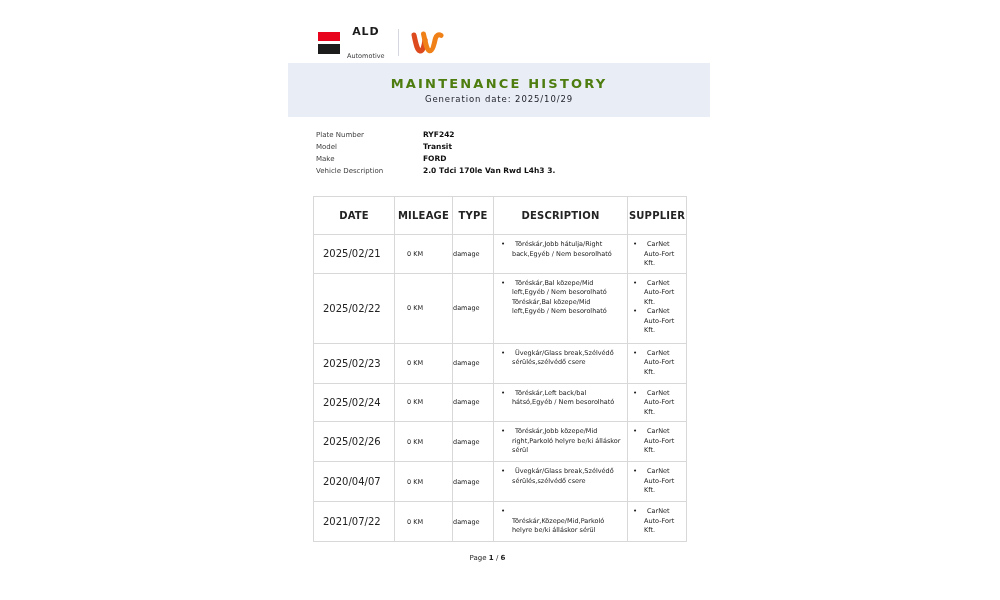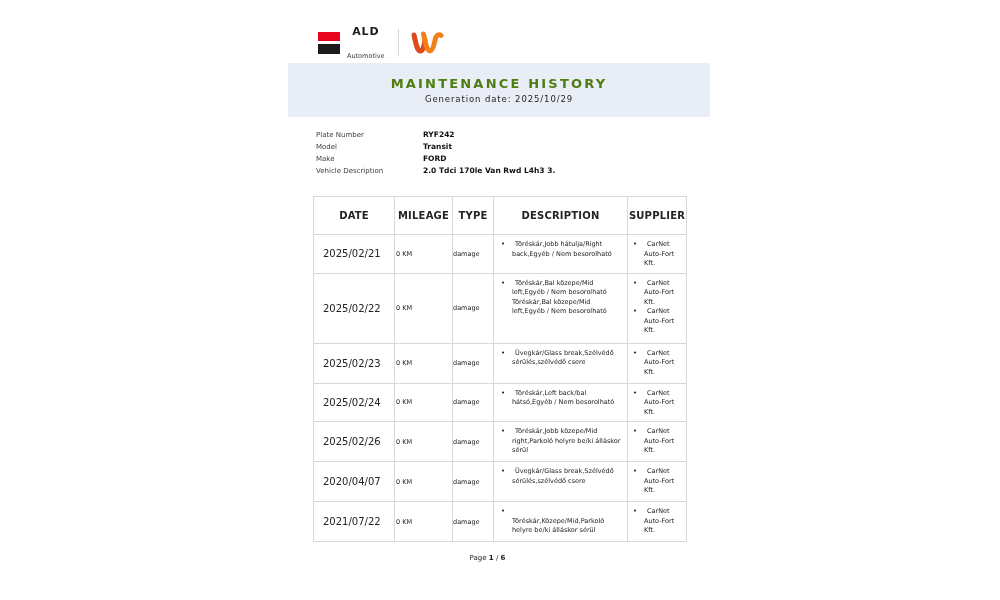--- a/index.html
+++ b/index.html
@@ -32,21 +32,21 @@
   .v-value { font-size:7.5px; font-weight:bold; color:#101010;padding-left:27px; }
 
   
   .maintenance-table { position:absolute; left:313px; top:196px; width:373px;
                        border-collapse:collapse; table-layout:fixed; }
   .maintenance-table th, .maintenance-table td { border:1px solid var(--table-border); }
   .maintenance-table th { height:38px; font-size:10px; font-weight:bold; color:#242424;
                           text-align:center; letter-spacing:0.2px; background:#fff; }
   .maintenance-table td { font-size:6.5px; color:#222; vertical-align:middle; background:#fff; }
   td.date-cell    { padding-left:9px; font-size:10px; }
-  td.mileage-cell { padding-left:1px; }
+  td.mileage-cell { padding-left:12px; }
   td.type-cell    { }
   td.description-cell, td.supplier-cell { vertical-align:top; padding:5px 4px 4px 6px; line-height:9.5px; }
   td.supplier-cell { padding-left:4px; padding-right:2px; }
   .bullet-item { display:flex; }
   .bullet { width:12px; flex-shrink:0; font-size:7px; padding-left:1px; }
   .bullet-text { flex:1; white-space:pre-wrap; text-indent:3px; word-break:normal; }
 
   
   .footer { position:absolute; left:288px; top:554px; width:399px; text-align:center;
             font-size:7px; color:#222; }

